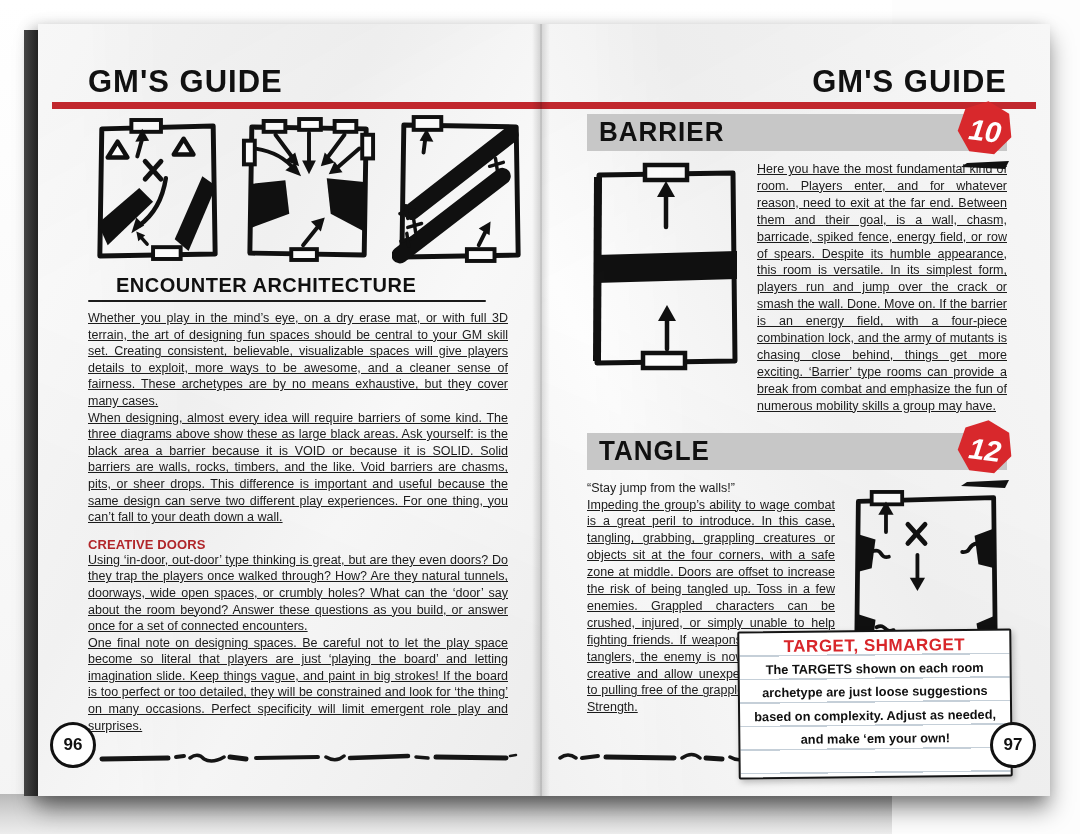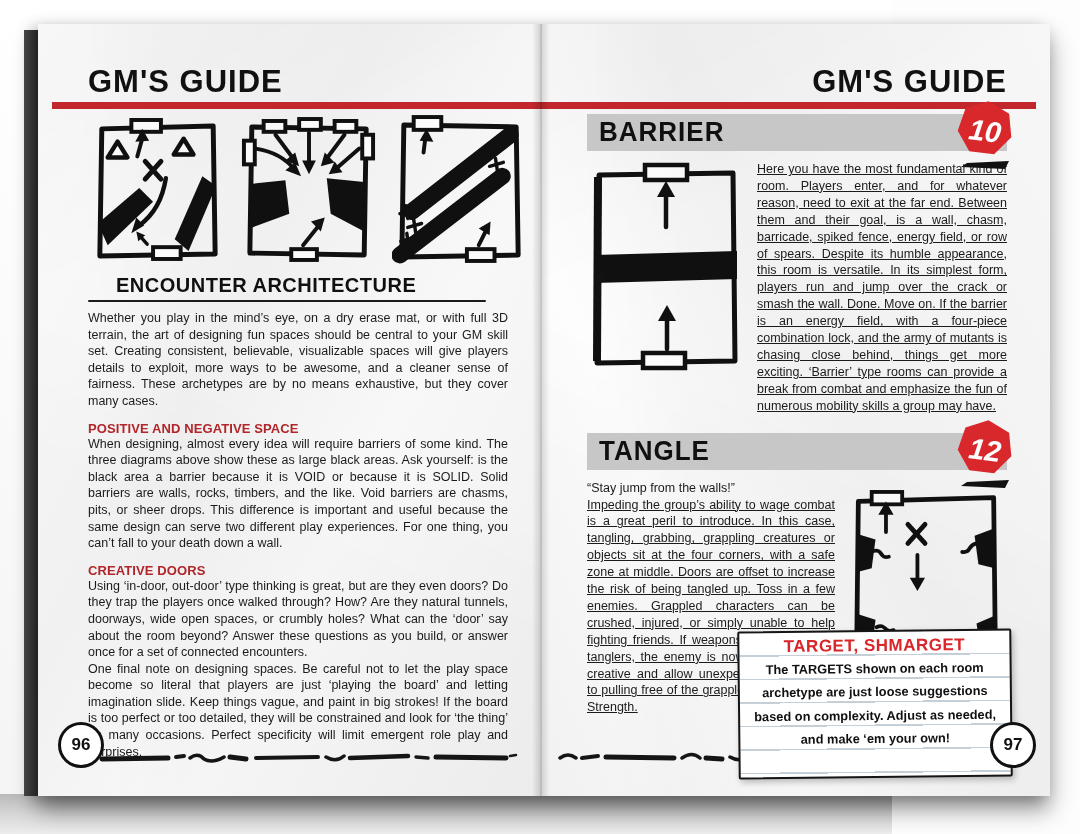--- a/index.html
+++ b/index.html
@@ -31,27 +31,27 @@
   .red-rule { position:absolute; height:7px; background:#c1272d; top:78px; }
   .red-rule.l { left:14px; width:488px; }
   .red-rule.r { left:0; width:496px; }
 
   .diagrams-row { display:flex; gap:14px; margin-top:14px; height:152px; }
   .diagrams-row svg { flex:0 0 auto; }
 
   .sec-title { font-weight:900; font-size:20px; letter-spacing:.5px; color:#111; margin-top:8px;margin-left:28px; }
   .sec-underline { border-top:2.5px solid #1c1c1c; width:398px; margin:3px 0 8px 0; border-radius:2px; }
 
-  .body-p { font-size:12.5px; line-height:16.6px; color:#1c1c1c; text-align:justify; }
+  .body-p { font-size:12.5px; line-height:16.6px; color:#1c1c1c; text-align:justify;text-decoration:underline; }
   .subhead { color:#b5272b; font-weight:700; font-size:13px; margin-top:11px; letter-spacing:.1px; }
 
   .page-num { position:absolute; width:46px; height:46px; border:3px solid #111; border-radius:50%;
     background:#fff; display:flex; align-items:center; justify-content:center;
     font-size:17px; font-weight:700; color:#111; }
-  .page-num.l { left:20px; bottom:28px; }
+  .page-num.l { left:12px; bottom:28px; }
   .page-num.r { right:14px; bottom:28px; }
   .bottom-scribble { position:absolute; bottom:32px; }
 
   .section-bar { position:relative; margin-top:14px; height:37px; background:#c7c7c7; }
   .section-bar h2 { font-weight:900; font-size:26px; letter-spacing:1px; color:#101010;
     padding:3px 0 0 12px; transform:scaleY(1.04); }
   .badge { position:absolute; right:-12px; top:-17px; width:68px; height:76px; }
 
   .room-row { display:flex; margin-top:10px; }
   .col-text { font-size:12.5px; line-height:16.9px; color:#1c1c1c; text-align:justify;text-decoration:underline; }
@@ -145,21 +145,20 @@
           <rect x="76" y="136" width="28" height="12" fill="#fff" stroke="#111" stroke-width="4"></rect>
           <line x1="88" y1="132" x2="96" y2="116" stroke="#111" stroke-width="4" stroke-linecap="round"></line>
             <polygon points="100,108 88,115 99,122" fill="#111"></polygon>
         </svg>
       </div>
 
       <div class="sec-title">ENCOUNTER ARCHITECTURE</div>
       <div class="sec-underline"></div>
       <p class="body-p">Whether you play in the mind’s eye, on a dry erase mat, or with full 3D terrain, the art of designing fun spaces should be central to your GM skill set. Creating consistent, believable, visualizable spaces will give players details to exploit, more ways to be awesome, and a cleaner sense of fairness. These archetypes are by no means exhaustive, but they cover many cases.</p>
 
-      <div class="subhead">POSITIVE AND NEGATIVE SPACE</div>
       <p class="body-p">When designing, almost every idea will require barriers of some kind. The three diagrams above show these as large black areas. Ask yourself: is the black area a barrier because it is VOID or because it is SOLID. Solid barriers are walls, rocks, timbers, and the like. Void barriers are chasms, pits, or sheer drops. This difference is important and useful because the same design can serve two different play experiences. For one thing, you can’t fall to your death down a wall.</p>
       <div class="subhead">CREATIVE DOORS</div>
       <p class="body-p">Using ‘in-door, out-door’ type thinking is great, but are they even doors? Do they trap the players once walked through? How? Are they natural tunnels, doorways, wide open spaces, or crumbly holes? What can the ‘door’ say about the room beyond? Answer these questions as you build, or answer once for a set of connected encounters.</p>
       <p class="body-p">One final note on designing spaces. Be careful not to let the play space become so literal that players are just ‘playing the board’ and letting imagination slide. Keep things vague, and paint in big strokes! If the board is too perfect or too detailed, they will be constrained and look for ‘the thing’ on many occasions. Perfect specificity will limit emergent role play and surprises.</p>
 
       <div class="page-num l">96</div>
       <svg class="bottom-scribble" style="left:60px" width="420" height="14" viewBox="0 0 420 14">
         <g stroke="#151515" stroke-linecap="round">
           <line x1="4" y1="9" x2="70" y2="8" stroke-width="5"></line>
           <line x1="78" y1="7" x2="86" y2="6" stroke-width="4"></line>

